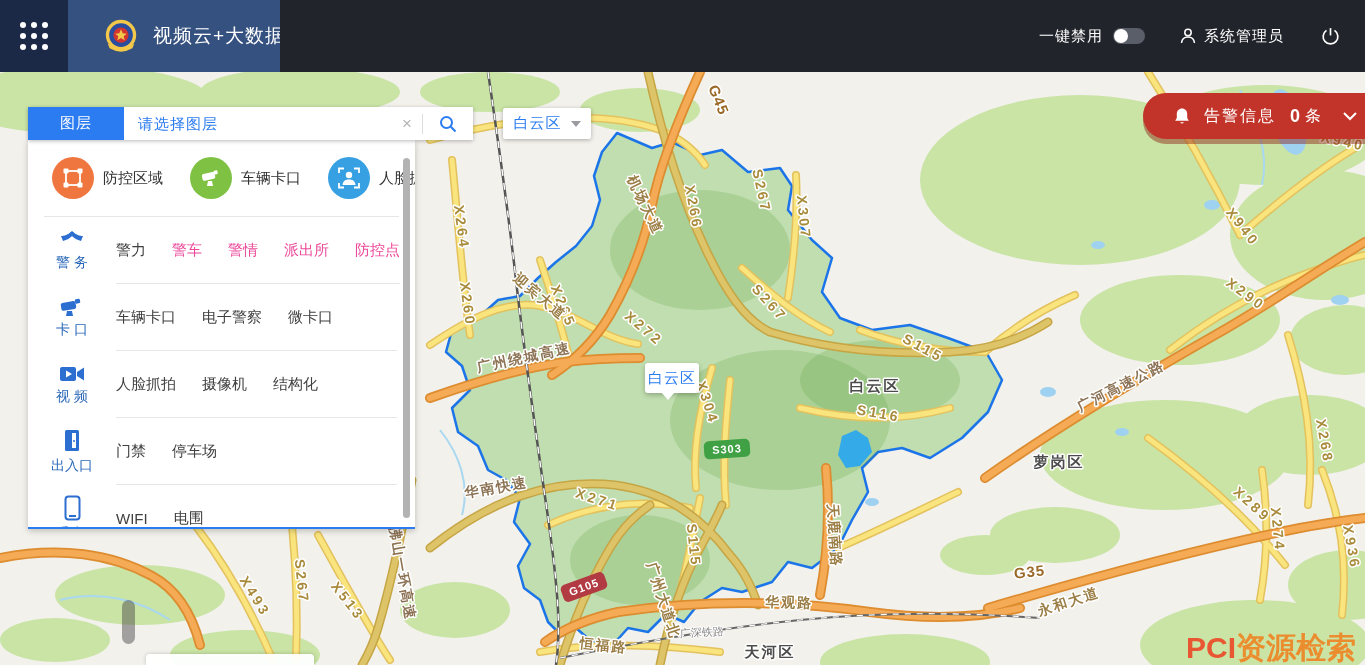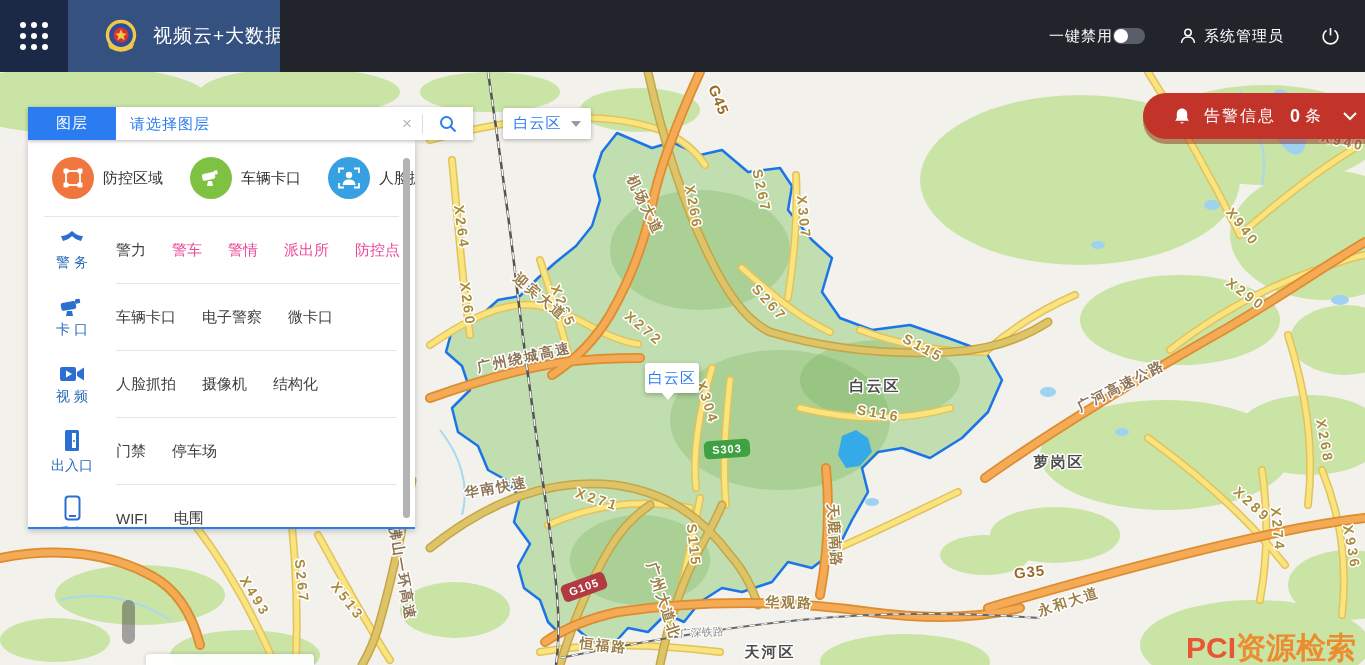--- a/index.html
+++ b/index.html
@@ -11,41 +11,41 @@
   .tb-left { width:68px; height:72px; background:#1c2946; display:flex; align-items:center; justify-content:center; }
   .grid-icon { display:grid; grid-template-columns:repeat(3,6px); grid-gap:5px; }
   .grid-icon i { width:6px; height:6px; border-radius:50%; background:#fff; }
   .tb-logo { width:212px; height:72px; background:#35517f; display:flex; align-items:center; padding-left:34px; }
   .emblem { width:38px; height:38px; flex:none; margin-right:13px; }
   .tb-title { color:#fff; font-size:19px; letter-spacing:1px; white-space:nowrap; }
   .tb-nav { flex:1; background:#22242b; position:relative; display:flex; align-items:center; padding-left:128px; }
   .nav-items { display:flex; gap:33px; }
   .nav-item { color:#fff; font-size:15px; letter-spacing:1px; white-space:nowrap; cursor:pointer; }
   .tb-right { position:absolute; right:0; top:0; height:72px; display:flex; align-items:center; padding-right:24px; }
-  .disable-label { color:#fff; font-size:15px; letter-spacing:1px; }
+  .disable-label { color:#fff; font-size:15px; letter-spacing:1px; margin-right:10px; }
   .toggle { width:32px; height:16px; background:#5a5e68; border-radius:8px; position:relative; margin-right:34px; }
   .toggle .knob { position:absolute; left:1px; top:1px; width:14px; height:14px; background:#fff; border-radius:50%; }
   .admin { display:flex; align-items:center; margin-right:36px; }
   .admin svg { margin-right:7px; }
   .admin-name { color:#fff; font-size:15px; letter-spacing:1px; }
 
   
   #map { position:absolute; left:0; top:72px; width:1365px; height:593px; }
   text.lbl { paint-order:stroke; stroke:#ffffff; stroke-width:3px; stroke-linejoin:round; }
   text.num  { font-size:14px; fill:#a98b3c; font-weight:bold; letter-spacing:3px; }
   text.name { font-size:14px; fill:#9b7e46; font-weight:bold; letter-spacing:2px; }
   text.hwy  { font-size:14px; fill:#8d7355; font-weight:bold; letter-spacing:2px; }
   text.hwynum { font-size:15px; fill:#9b6a28; font-weight:bold; letter-spacing:1px; }
   text.district { font-size:15px; fill:#4c4c4c; font-weight:bold; letter-spacing:2px; }
   text.rail { font-size:11px; fill:#8a8a8a; stroke-width:2px; }
   text.badge-t { font-size:11px; fill:#fff; font-weight:bold; letter-spacing:1px; stroke:none; }
 
   
   .panel-header { position:absolute; left:28px; top:107px; width:445px; height:33px; display:flex; z-index:60; box-shadow:0 1px 4px rgba(0,0,0,.28); }
-  .tab-layers { width:88px; background:#2b7cf0; color:#fff; font-size:15px; display:flex; align-items:center; justify-content:center; letter-spacing:1px; cursor:pointer; }
+  .tab-layers { width:96px; background:#2b7cf0; color:#fff; font-size:15px; display:flex; align-items:center; justify-content:center; letter-spacing:1px; cursor:pointer; }
   .search-wrap { flex:1; background:#fff; display:flex; align-items:center; }
   .search-wrap input { flex:1; border:none; outline:none; font-size:15px; padding-left:14px; color:#333; font-family:inherit; background:transparent; }
   .search-wrap input::placeholder { color:#2b7cf0; letter-spacing:1px; }
   .clear-x { width:30px; text-align:center; color:#b5b5b5; font-size:17px; cursor:pointer; }
   .v-sep { width:1px; height:20px; background:#ddd; }
   .mag { width:50px; display:flex; align-items:center; justify-content:center; cursor:pointer; }
 
   .panel-body { position:absolute; left:28px; top:140px; width:387px; height:389px; background:#fff; z-index:55;
                 border-bottom:2px solid #2b7cf0; box-shadow:0 2px 6px rgba(0,0,0,.22); overflow:hidden; }
   .quick-row { height:76px; display:flex; align-items:center; padding-left:24px; gap:27px; }

